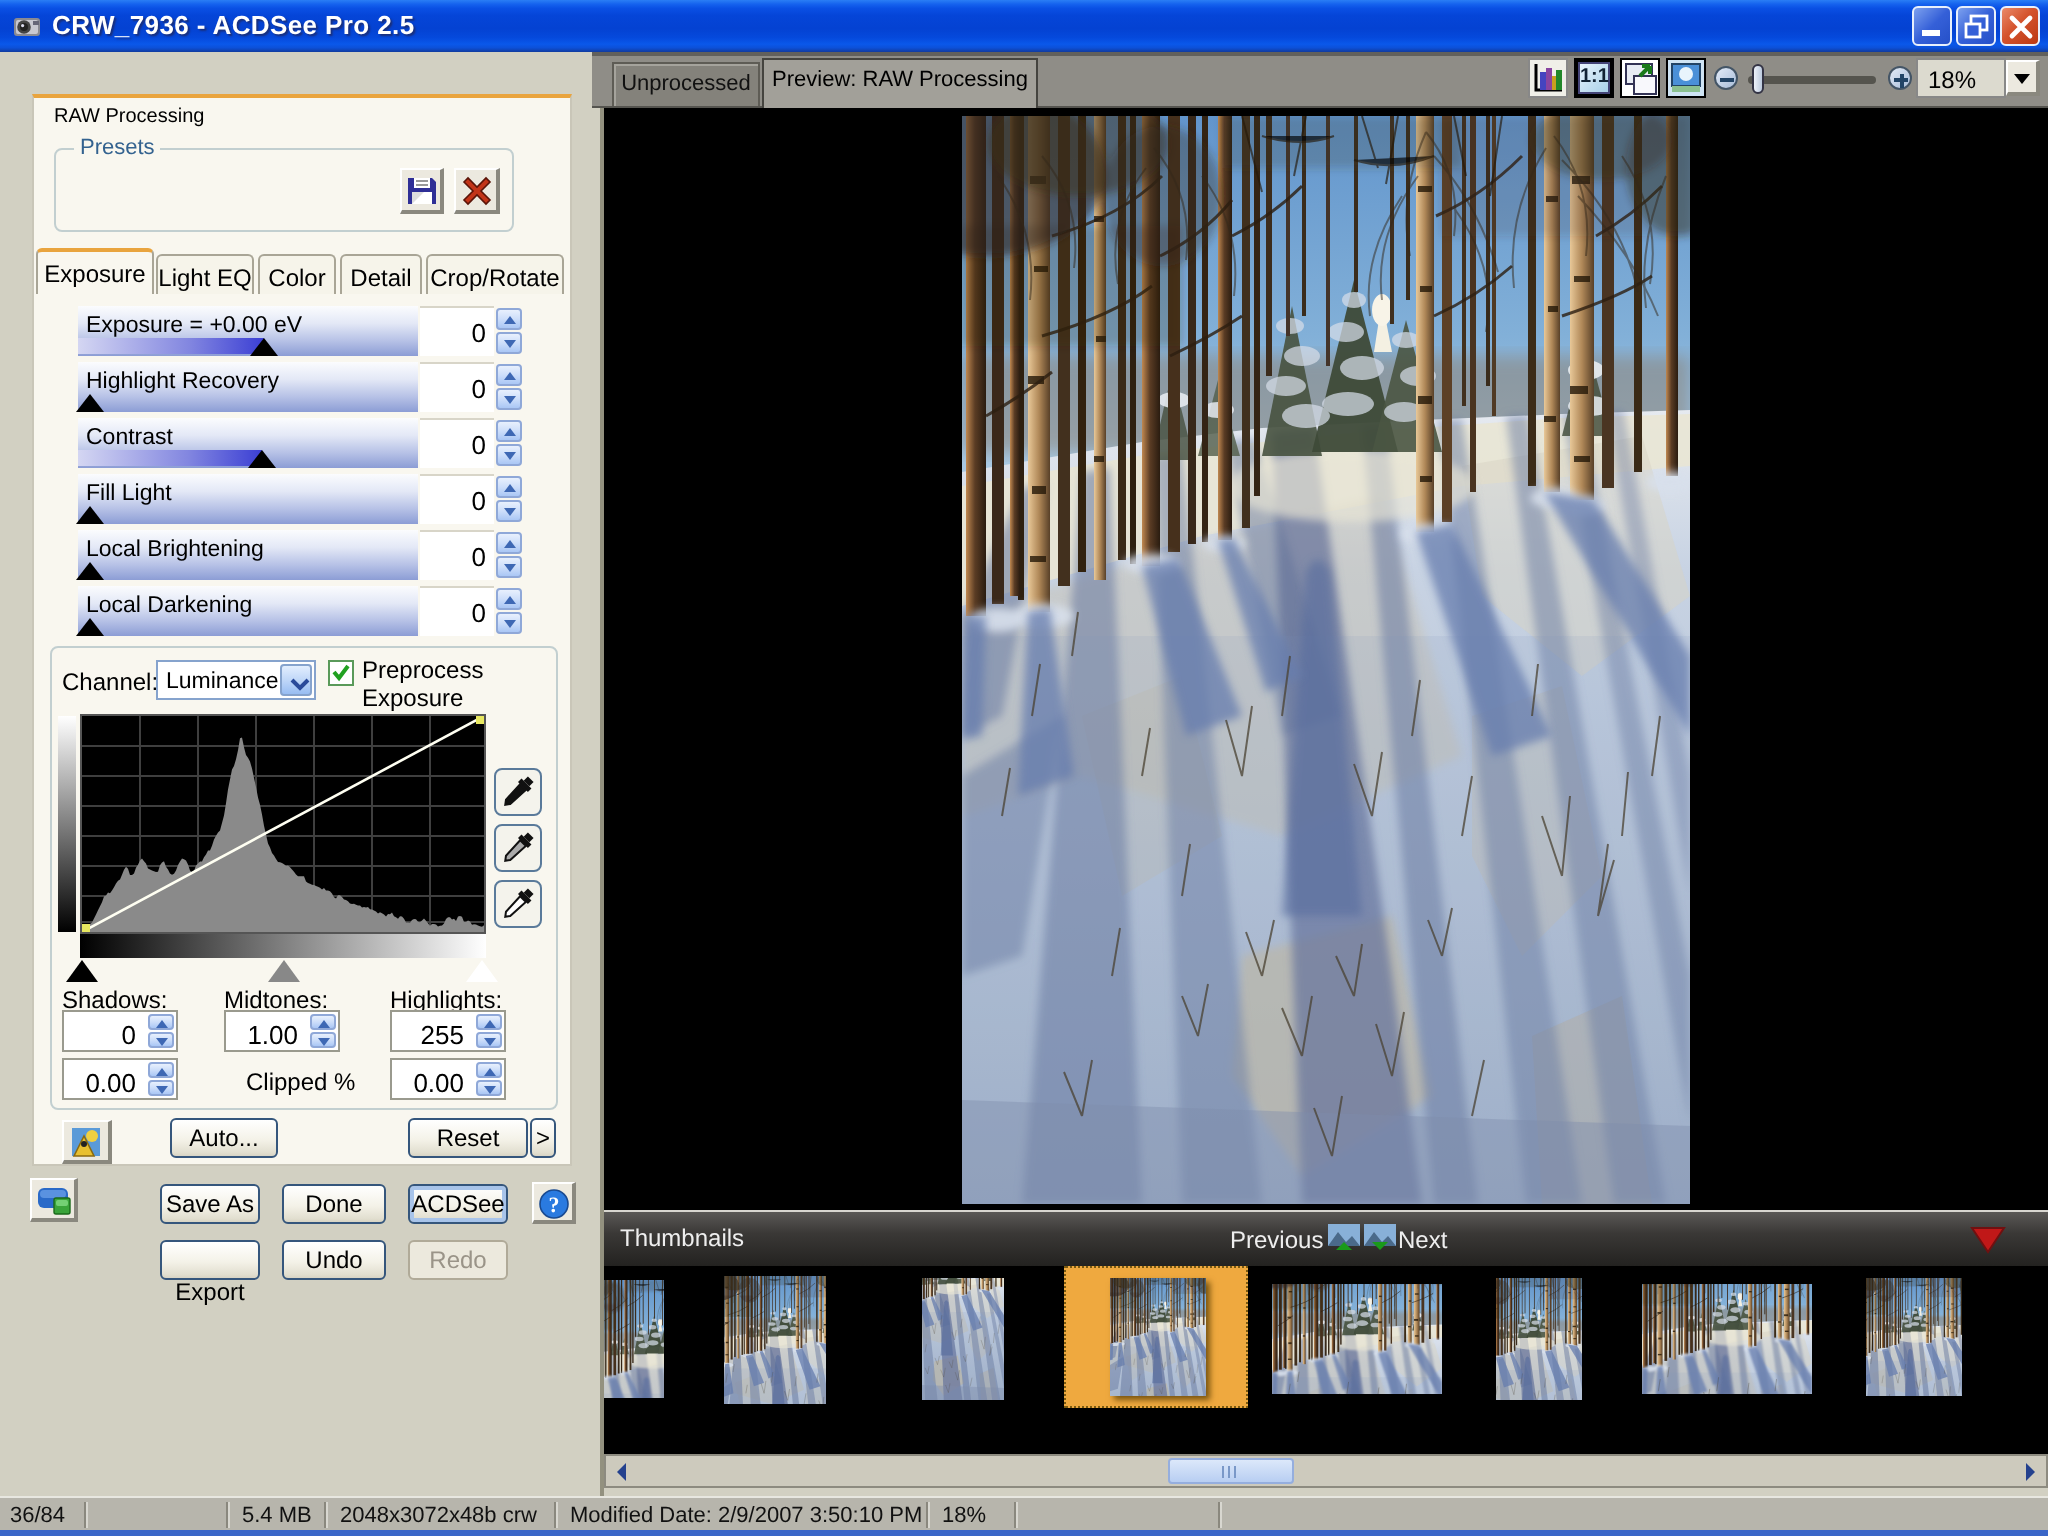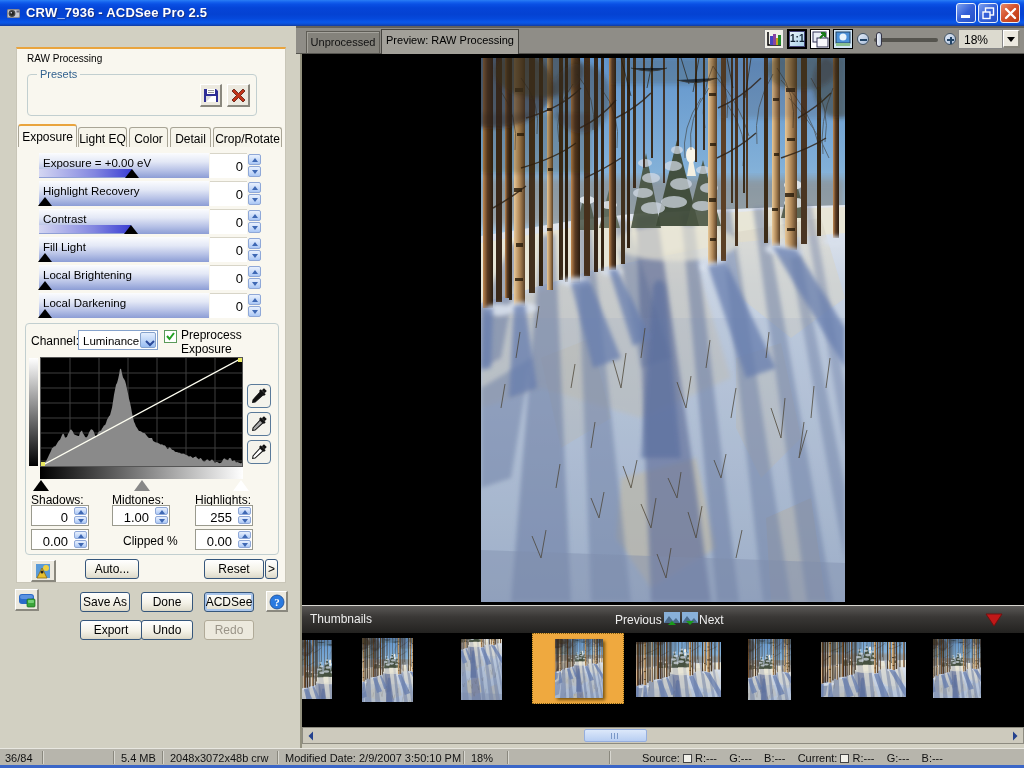--- a/index.html
+++ b/index.html
@@ -428,21 +428,21 @@
   </div>
   <div class="xpbtn" style="left:80px;top:566px;width:50px;height:20px;padding-top:2px;">Save As</div>
   <div class="xpbtn" style="left:141px;top:566px;width:52px;height:20px;padding-top:2px;">Done</div>
   <div class="xpbtn" style="left:204px;top:566px;width:50px;height:20px;padding-top:2px;box-shadow:inset 0 0 0 2px #a8c4ea;">ACDSee</div>
   <div class="abs btn3d" style="left:266px;top:565px;width:22px;height:21px;">
     <svg style="position:absolute;left:2px;top:2px" width="16" height="16" viewBox="0 0 16 16">
       <circle cx="8" cy="8" r="7" fill="#2a7ae0" stroke="#1a4a90" stroke-width="0.8"></circle>
       <text x="8" y="12" font-size="11" font-weight="bold" fill="#fff" text-anchor="middle" font-family="Liberation Serif">?</text>
     </svg>
   </div>
-  <div class="xpbtn" style="left:80px;top:594px;width:62px;height:20px;padding-top:2px;">Export</div>
+  <div class="xpbtn" style="left:80px;top:594px;width:50px;height:20px;padding-top:18px;">Export</div>
   <div class="xpbtn" style="left:141px;top:594px;width:52px;height:20px;padding-top:2px;">Undo</div>
   <div class="xpbtn" style="left:204px;top:594px;width:50px;height:20px;padding-top:2px;background:#ece9dd;border-color:#b0aa98;color:#9a9488;">Redo</div>
 </div>
 
 <div class="abs" style="left:296px;top:26px;width:728px;height:2px;background:#62605c;"></div>
 <div id="tabbar" class="abs">
   <div class="ptab" id="ptab1">Unprocessed</div>
   <div class="ptab" id="ptab2">Preview: RAW Processing</div>
 
   <div class="tico" style="left:468px;background:#f0efe8;border:1px solid #888;">
@@ -564,21 +564,20 @@
     <div class="sep" style="left:113px;"></div>
   <span style="left:121px;">5.4 MB</span>
     <div class="sep" style="left:162px;"></div>
   <span style="left:170px;">2048x3072x48b crw</span>
     <div class="sep" style="left:277px;"></div>
   <span style="left:285px;">Modified Date: 2/9/2007 3:50:10 PM</span>
     <div class="sep" style="left:463px;"></div>
   <span style="left:471px;">18%</span>
     <div class="sep" style="left:507px;"></div>
   <div class="sep" style="left:609px;"></div>
-  <span style="left:642px;">Source: <span class="csq"></span> R:---&nbsp;&nbsp;&nbsp; G:---&nbsp;&nbsp;&nbsp; B:---&nbsp;&nbsp;&nbsp; Current: <span class="csq"></span> R:---&nbsp;&nbsp;&nbsp; G:---&nbsp;&nbsp;&nbsp; B:---</span>
 </div>
 <div id="bottomline" class="abs"></div>
 
 <svg width="0" height="0" style="position:absolute;">
   <defs>
     <linearGradient id="skyg" x1="0" y1="0" x2="0" y2="1">
       <stop offset="0" stop-color="#6295cc"></stop>
         <stop offset="0.55" stop-color="#82b0d8"></stop>
         <stop offset="1" stop-color="#b8d2e6"></stop>
     </linearGradient>

